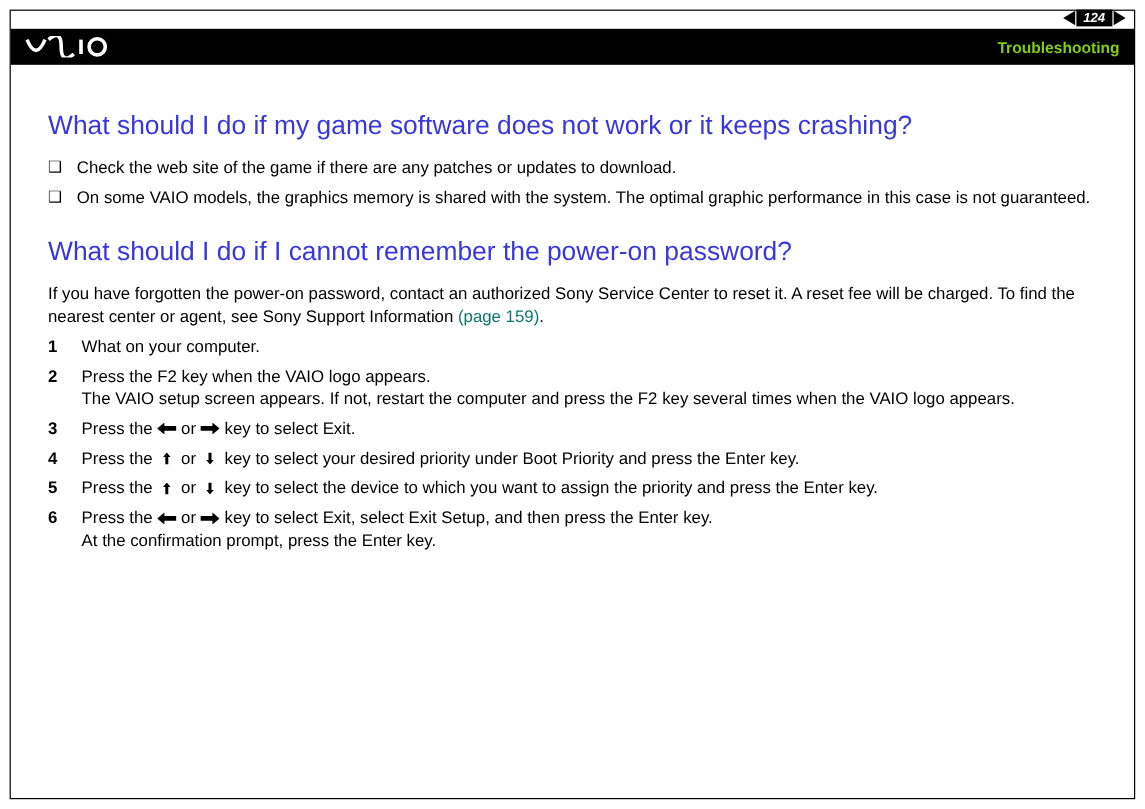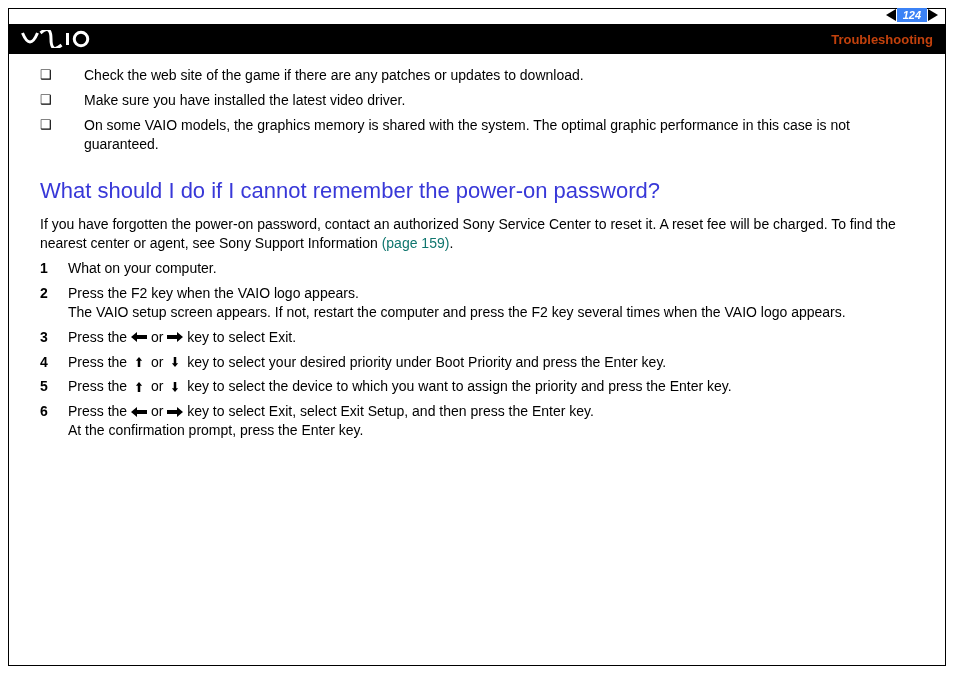--- a/index.html
+++ b/index.html
@@ -39,35 +39,35 @@
       right: 16px;
       display: flex;
       align-items: center;
       gap: 2px;
       font-size: 11px;
       font-style: italic;
       font-weight: bold;
       color: #000;
     }
     .page-nav .num-box {
-      background: #3b82f6;
+      background: #000000;
       color: #fff;
       padding: 1px 6px;
       font-style: italic;
       font-weight: bold;
     }
     .page-nav .tri {
       width: 0; height: 0;
       border-top: 6px solid transparent;
       border-bottom: 6px solid transparent;
     }
     .page-nav .tri-left { border-right: 10px solid #000; margin-right:-1px;}
     .page-nav .tri-right { border-left: 10px solid #000; margin-left:-1px;}
     .section-label {
-      color: #c2410c;
+      color: #84cc16;
       font-weight: bold;
       font-size: 13px;
     }
     .content {
       position: absolute;
       top: 66px;
       left: 40px;
       right: 40px;
       bottom: 20px;
       font-size: 14px;
@@ -78,21 +78,21 @@
       color: #3838d8;
       font-weight: normal;
       font-size: 22px;
       margin-top: 22px;
       margin-bottom: 10px;
     }
     .content h2:first-child { margin-top: 24px; }
     .bullet-list { list-style: none; margin-left: 0; }
     .bullet-list li {
       position: relative;
-      padding-left: 44px;
+      padding-left: 24px;
       margin-bottom: 6px;
     }
     .bullet-list li::before {
       content: "❑";
       position: absolute;
       left: 0;
       top: 0;
       font-size: 13px;
     }
     .num-list { list-style: none; margin-left: 0; counter-reset: step; }
@@ -140,23 +140,23 @@
       <path d="M26 4 Q 40 -8 40 12 Q 40 32 54 20" stroke="#fff" stroke-width="4" fill="none"></path>
       <rect x="60" y="4" width="4" height="16" fill="#fff"></rect>
       <circle cx="80" cy="12" r="9" stroke="#fff" stroke-width="4" fill="none"></circle>
     </svg>
   </div>
   <div class="section-label">Troubleshooting</div>
 </div>
 
 <div class="content">
 
+  <h2>What should I do if my game software does not work or it keeps crashing?</h2>
   <ul class="bullet-list">
     <li>Check the web site of the game if there are any patches or updates to download.</li>
-    <li>Make sure you have installed the latest video driver.</li>
     <li>On some VAIO models, the graphics memory is shared with the system. The optimal graphic performance in this case is not guaranteed.</li>
   </ul>
 
   <h2>What should I do if I cannot remember the power-on password?</h2>
   <p class="para">
     <span>If you have forgotten the power-on password, contact an authorized Sony Service Center to reset it. A reset fee will be charged. To find the nearest center or agent, see </span><span class="b">Sony Support Information</span><span class="link"> (page 159)</span><span>.</span>
   </p>
 
   <ol class="num-list">
     <li><span>What on your computer.</span></li>

